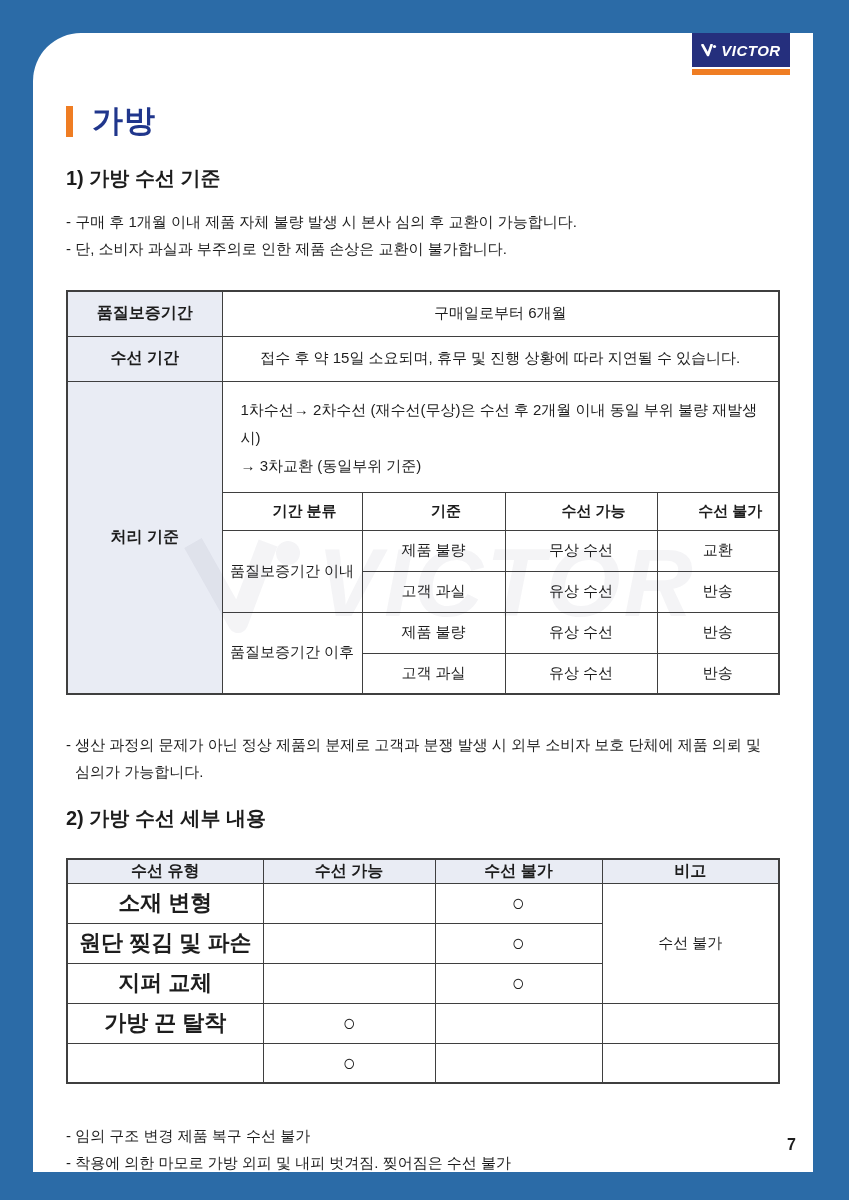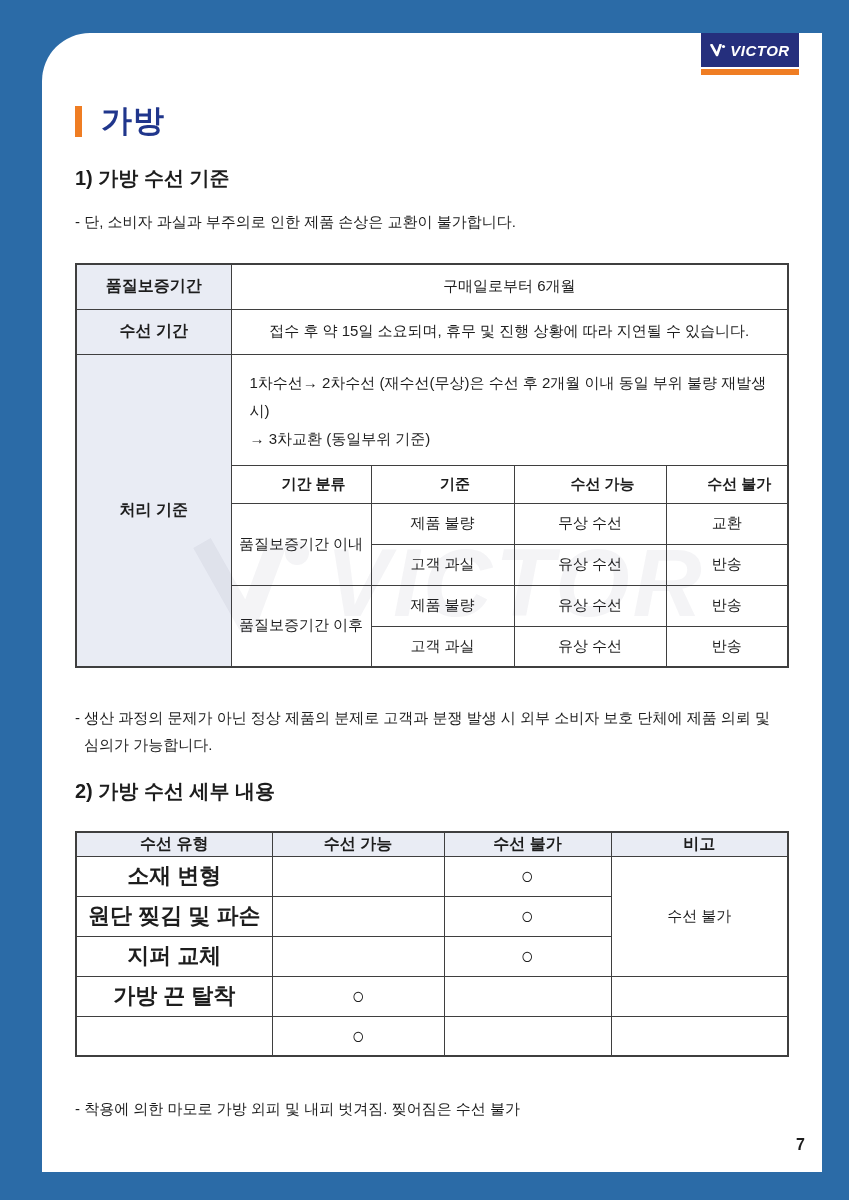--- a/index.html
+++ b/index.html
@@ -6,21 +6,21 @@
   html, body {
     width: 849px; height: 1200px;
     font-family: "Liberation Sans", "DejaVu Sans", sans-serif;
     background: #2b6ba7;
     position: relative;
     overflow: hidden;
     color: #1d1d1d;
   }
   .page {
     position: absolute;
-    left: 42px; top: 33px;
+    left: 33px; top: 33px;
     width: 780px; height: 1139px;
     background: #ffffff;
     border-top-left-radius: 48px;
   }
   
   .logo {
     position: absolute; top: 0; right: 23px;
     width: 98px;
   }
   .logo-box {
@@ -116,20 +116,21 @@
   <div class="content">
 
     <div class="title-row">
       <div class="title-accent"></div>
       <div class="page-title">가방</div>
     </div>
 
     <div class="section-heading h1">1) 가방 수선 기준</div>
 
     <div class="bullets">
+      <div class="bullet-line">- 구매 후 1개월 이내 제품 자체 불량 발생 시 본사 심의 후 교환이 가능합니다.</div>
       <div class="bullet-line">- 단, 소비자 과실과 부주의로 인한 제품 손상은 교환이 불가합니다.</div>
     </div>
 
     <table class="t1">
       <colgroup>
         <col style="width:155px">
           <col style="width:140px">
           <col style="width:143px">
           <col style="width:152px">
           <col style="width:122px">
@@ -224,19 +225,20 @@
       <tr>
         <td class="type-cell"></td>
         <td><span class="mark">○</span></td>
         <td><span class="mark"></span></td>
         <td class="remark-cell"></td>
       </tr>
     </tbody>
       </table>
 
     <div class="footer-notes">
+      <div class="footer-line">- 임의 구조 변경 제품 복구 수선 불가</div>
       <div class="footer-line">- 착용에 의한 마모로 가방 외피 및 내피 벗겨짐. 찢어짐은 수선 불가</div>
     </div>
 
   </div>
 
   <div class="page-number">7</div>
 </div>
 
 </body></html>

